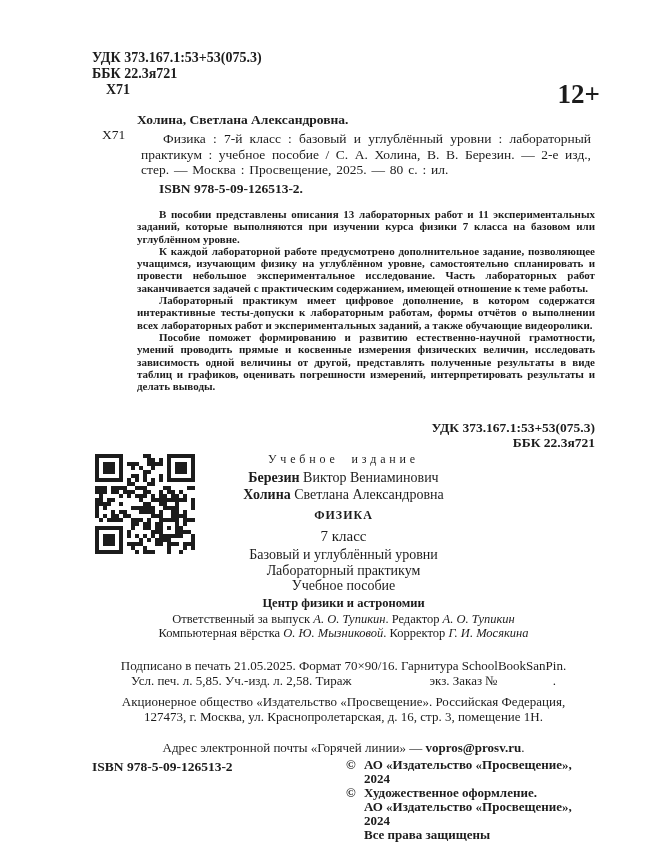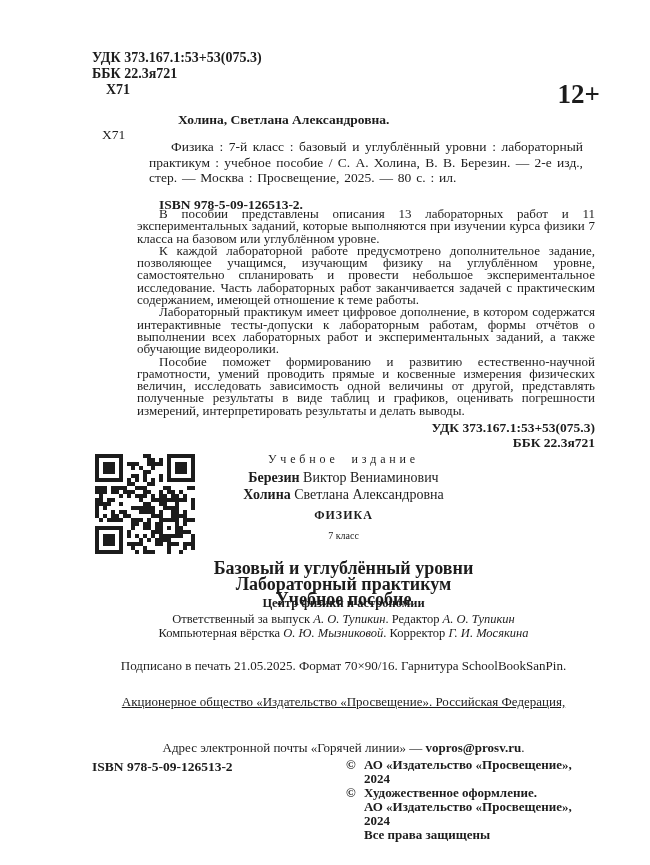--- a/index.html
+++ b/index.html
@@ -15,50 +15,50 @@
   .blk{position:absolute;left:92px;width:503px;}
 
   
   .header-codes{top:50px;font-weight:bold;font-size:14px;line-height:16px;}
   .header-codes .code-indent{padding-left:14px;}
   .age-badge{position:absolute;top:46px;right:50px;font-size:27px;font-weight:bold;line-height:30px;margin-top:33px;}
 
   
   .entry{top:112px;left:137px;width:458px;font-size:13.5px;line-height:15.3px;}
   .entry-code{position:absolute;left:-35px;top:15px;}
-  .entry-author{font-weight:bold;margin-left:41px;}
-  .entry-desc{margin:12px;text-align:justify;text-indent:22px;word-spacing:1.5px;}
+  .entry-author{font-weight:bold;}
+  .entry-desc{margin:4px;text-align:justify;text-indent:22px;word-spacing:1.5px;}
   .entry-isbn{font-weight:bold;text-indent:22px;}
 
   
-  .annotation{top:208px;left:137px;width:458px;font-size:13px;line-height:12.3px;}
+  .annotation{top:208px;left:137px;width:458px;font-size:11px;line-height:12.3px;font-weight:bold;}
   .annotation p{margin:0;text-align:justify;text-indent:22px;}
 
   
   .right-codes{top:421px;text-align:right;font-weight:bold;font-size:13.5px;line-height:14.5px;}
 
   
   .colophon{top:452px;text-align:center;}
   .qr{position:absolute;left:3px;top:2px;width:100px;height:100px;}
   .edition-label{font-size:12px;line-height:14px;letter-spacing:0.32em;word-spacing:0.5em;margin-bottom:4px;}
   .t-author{font-size:14px;line-height:16.5px;}
   .t-title{font-size:12px;line-height:20px;font-weight:bold;letter-spacing:1px;margin-top:2px;}
-  .t-grade{font-size:10px;line-height:16px;margin-top:3px;}
-  .t-levels{font-size:18px;line-height:15.5px;font-weight:bold;margin-top:17px;}
+  .t-grade{font-size:15px;line-height:16px;margin-top:3px;}
+  .t-levels{font-size:14px;line-height:15.5px;font-weight:normal;margin-top:3px;}
   .b{font-weight:bold;}
   .i{font-style:italic;}
 
   .center-label{top:596px;text-align:center;font-weight:bold;font-size:12.5px;line-height:14px;}
   .credits{top:612px;text-align:center;font-size:12.5px;line-height:14px;}
 
   .imprint{top:658px;text-align:center;font-size:13px;line-height:15px;}
   .gap-a{display:inline-block;width:78px;}
   .gap-b{display:inline-block;width:55px;}
 
-  .publisher{top:694px;text-align:center;font-size:13px;line-height:15px;text-decoration:underline;}
+  .publisher{top:694px;text-align:center;font-size:13px;line-height:15px;}
   .email{top:740px;text-align:center;font-size:13px;line-height:15px;}
 
   
   .bottom{top:758px;height:70px;font-weight:bold;font-size:13px;line-height:14px;}
   .bottom-isbn{position:absolute;left:0;top:2px;font-size:13.5px;}
   .copyright{position:absolute;left:254px;top:0;}
   .c-line{display:flex;}
   .c-mark{width:18px;flex:none;}
 </style>
 </head>
@@ -424,24 +424,26 @@
 
   <div class="blk center-label">Центр физики и астрономии</div>
 
   <div class="blk credits">
     <div class="credit-line"><span>Ответственный за выпуск </span><span class="i">А. О. Тупикин</span><span>. Редактор </span><span class="i">А. О. Тупикин</span></div>
     <div class="credit-line"><span>Компьютерная вёрстка </span><span class="i">О. Ю. Мызниковой</span><span>. Корректор </span><span class="i">Г. И. Мосякина</span></div>
   </div>
 
   <div class="blk imprint">
     <div>Подписано в печать 21.05.2025. Формат 70×90/16. Гарнитура SchoolBookSanPin.</div>
+    <div><span>Усл. печ. л. 5,85. Уч.-изд. л. 2,58. Тираж</span><span class="gap-a"></span><span>экз. Заказ №</span><span class="gap-b"></span><span>.</span></div>
   </div>
 
   <div class="blk publisher">
     <div>Акционерное общество «Издательство «Просвещение». Российская Федерация,</div>
+    <div>127473, г. Москва, ул. Краснопролетарская, д. 16, стр. 3, помещение 1Н.</div>
   </div>
 
   <div class="blk email"><span>Адрес электронной почты «Горячей линии» — </span><span class="b">vopros@prosv.ru</span><span>.</span></div>
 
   <div class="blk bottom">
     <div class="bottom-isbn">ISBN 978-5-09-126513-2</div>
     <div class="copyright">
       <div class="c-line">
           <span class="c-mark">©</span>
           <span>АО «Издательство «Просвещение», 2024</span>

